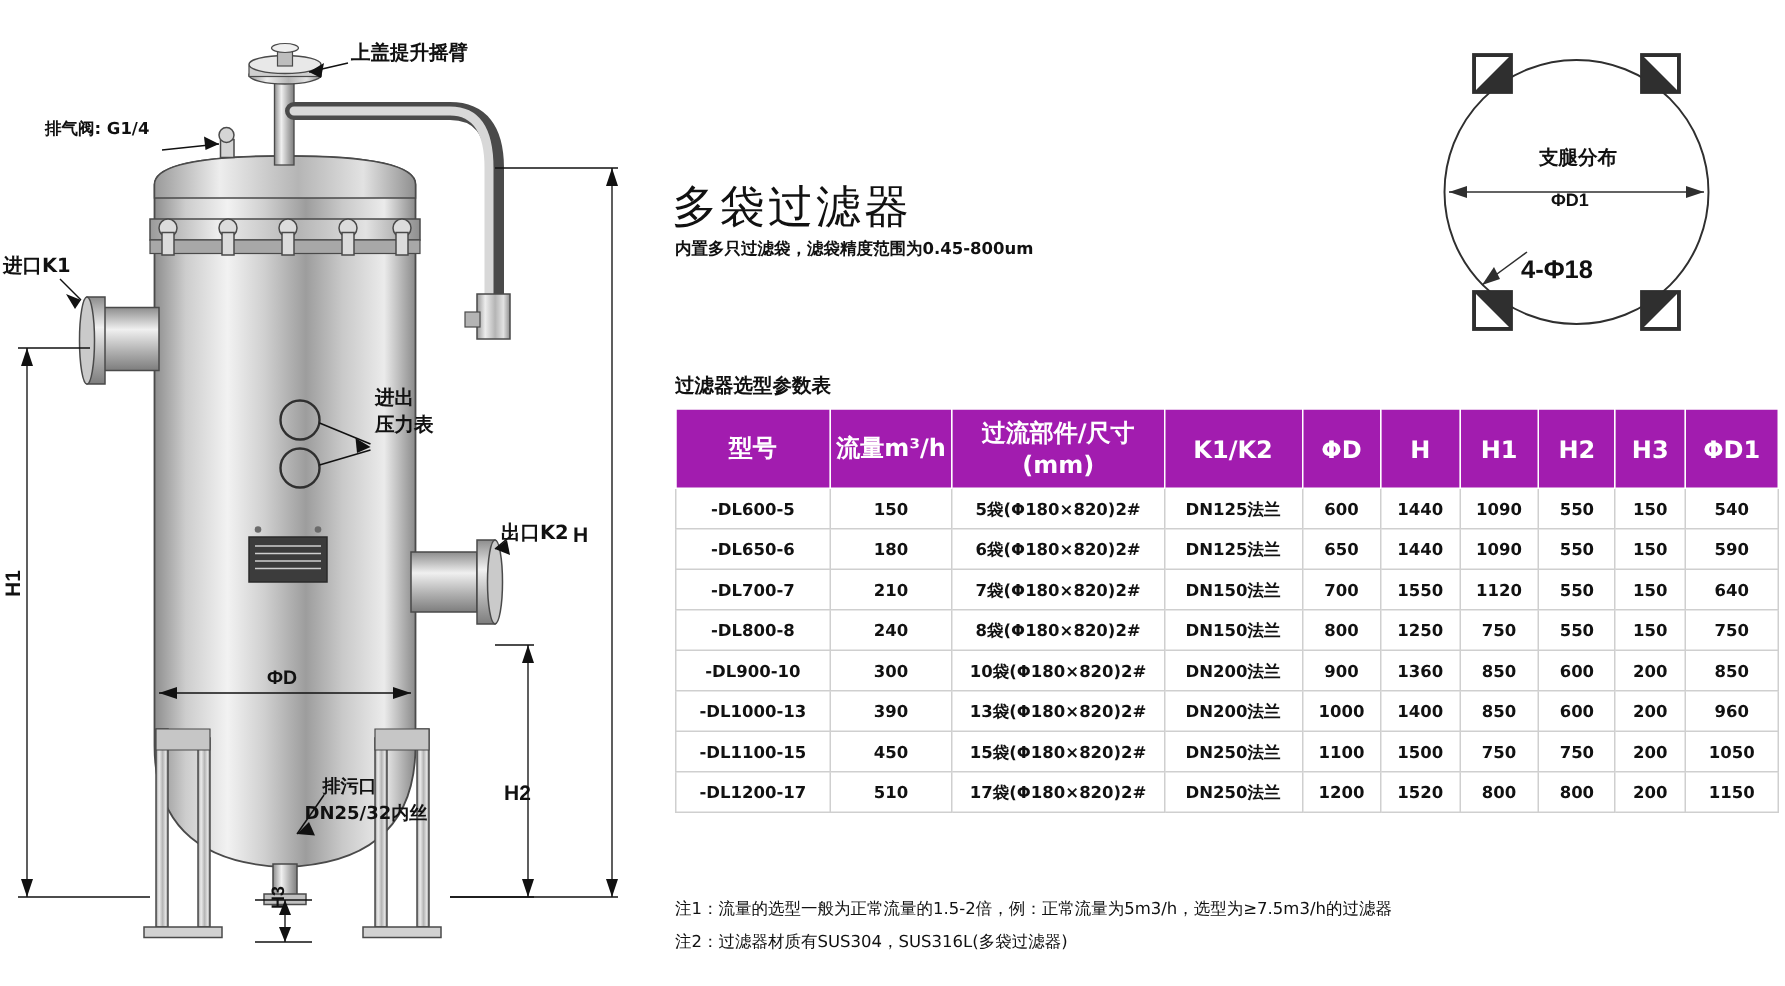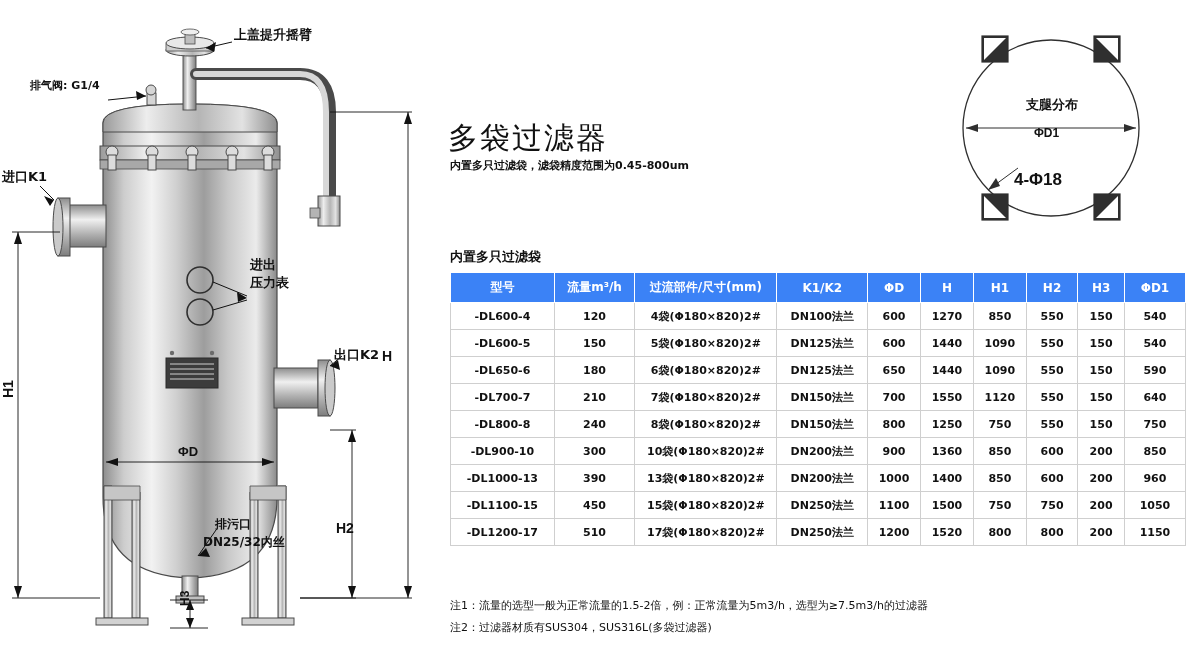--- a/index.html
+++ b/index.html
@@ -23,21 +23,21 @@
   .title{position:absolute;left:2px;top:118px;font-size:30px;font-weight:normal;letter-spacing:2px;
          font-family:"DejaVu Sans","Liberation Sans",sans-serif;}
   .subtitle{position:absolute;left:4px;top:158px;font-size:11px;font-weight:bold;
          font-family:"DejaVu Sans","Liberation Sans",sans-serif;}
 
   .tbl-title{position:absolute;left:4px;top:248px;font-size:13px;font-weight:bold;
          font-family:"DejaVu Sans","Liberation Sans",sans-serif;}
 
   table{position:absolute;left:4px;top:272px;border-collapse:collapse;width:736px;
         font-family:"DejaVu Sans","Liberation Sans",sans-serif;}
-  th{background:#3b82f6;color:#fff;font-size:12px;font-weight:bold;border:1px solid #ffffff;
+  th{background:#a21caf;color:#fff;font-size:16px;font-weight:bold;border:1px solid #ffffff;
      padding:6px 2px;text-align:center;}
   td{border:1px solid #cfcfcf;font-size:11px;font-weight:bold;padding:5px 2px;text-align:center;color:#111;}
   tbody tr{height:27px;}
 
   .note{position:absolute;font-size:11px;font-weight:normal;
         font-family:"DejaVu Sans","Liberation Sans",sans-serif;}
   .note1{left:4px;top:598px;}
   .note2{left:4px;top:620px;}
 
   
@@ -263,51 +263,39 @@
         <polygon points="62,172 74,168 70,160" fill="#2f2f2f"></polygon>
       </svg>
       <div class="leg-caption lbl-cn">支腿分布</div>
       <div class="leg-d1">ΦD1</div>
       <div class="leg-hole">4-Φ18</div>
     </div>
 
     <div class="title">多袋过滤器</div>
     <div class="subtitle">内置多只过滤袋，滤袋精度范围为0.45-800um</div>
 
-    <div class="tbl-title">内置多只过滤袋</div>
+    <div class="tbl-title">过滤器选型参数表</div>
 
     <table>
       <thead>
         <tr>
           <th style="width:110px">型号</th>
           <th style="width:86px">流量m³/h</th>
           <th style="width:148px">过流部件/尺寸(mm)</th>
           <th style="width:96px">K1/K2</th>
           <th style="width:52px">ΦD</th>
           <th style="width:52px">H</th>
           <th style="width:52px">H1</th>
           <th style="width:52px">H2</th>
           <th style="width:46px">H3</th>
           <th style="width:62px">ΦD1</th>
         </tr>
       </thead>
       <tbody>
         <tr>
-          <td>-DL600-4</td>
-          <td>120</td>
-          <td>4袋(Φ180×820)2#</td>
-          <td>DN100法兰</td>
-          <td>600</td>
-          <td>1270</td>
-          <td>850</td>
-          <td>550</td>
-          <td>150</td>
-          <td>540</td>
-        </tr>
-        <tr>
           <td>-DL600-5</td>
           <td>150</td>
           <td>5袋(Φ180×820)2#</td>
           <td>DN125法兰</td>
           <td>600</td>
           <td>1440</td>
           <td>1090</td>
           <td>550</td>
           <td>150</td>
           <td>540</td>

